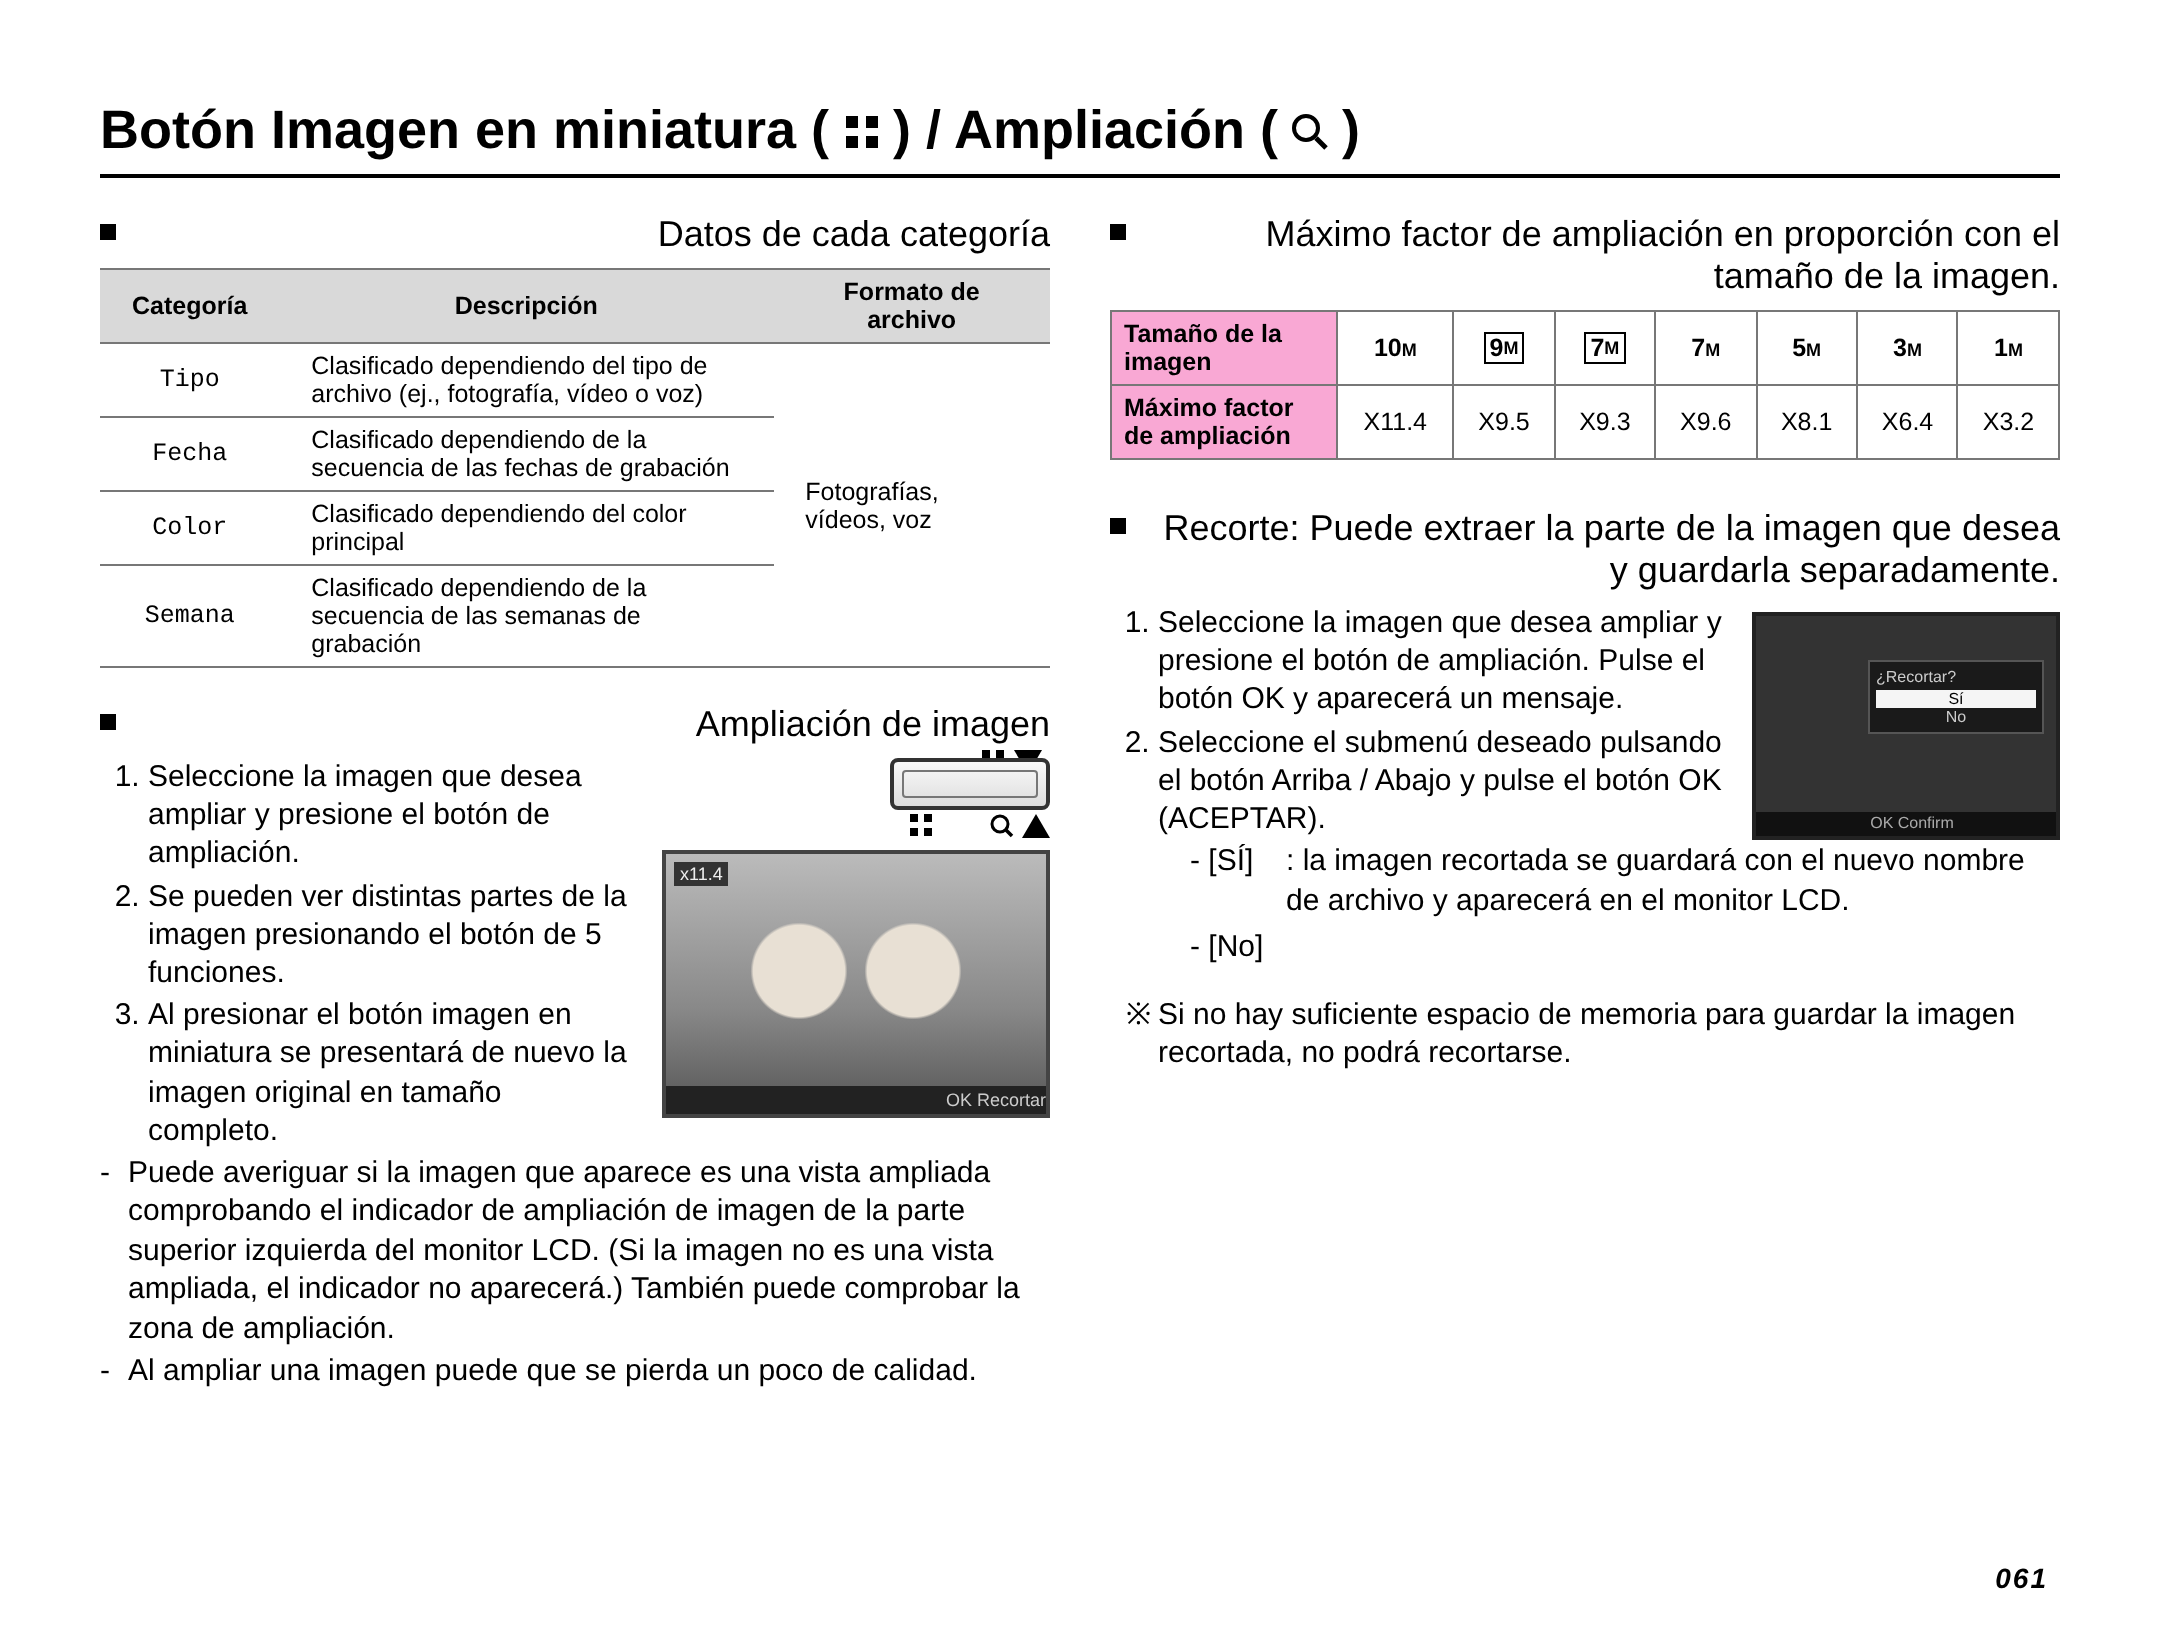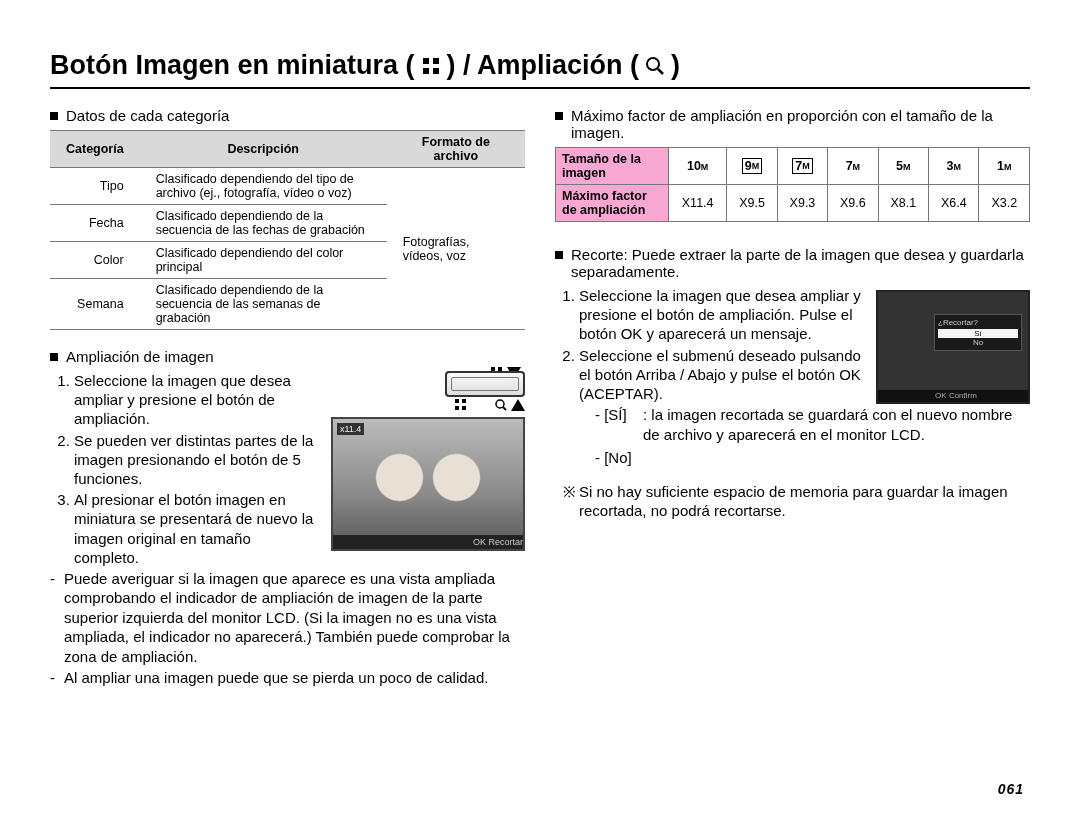--- a/index.html
+++ b/index.html
@@ -34,21 +34,22 @@
     gap:30px;
   }
   .col{
     flex:1;
     min-width:0;
   }
   .bullet-line{
     margin:6px 0 6px 0;
     padding-left:16px;
     position:relative;
-    font-size:15px;
+    font-size:18px;
+    text-align:right;
   }
   .bullet-line::before{
     content:"";
     position:absolute;
     left:0;
     top:5px;
     width:8px;
     height:8px;
     background:#000;
   }
@@ -63,21 +64,21 @@
     border-bottom:1px solid #777;
     padding:4px 16px;
     text-align:left;
     vertical-align:middle;
   }
   table.cat th{
     background:#d9d9d9;
     font-weight:bold;
     text-align:center;
   }
-  table.cat td.center{text-align:right;}
+  table.cat td.center{text-align:center;font-family:Liberation Mono, monospace;}
   table.zoom{
     border-collapse:collapse;
     width:100%;
     font-size:12.5px;
     margin:6px 0 16px 0;
   }
   table.zoom th, table.zoom td{
     border:1px solid #777;
     padding:4px 6px;
     text-align:center;

